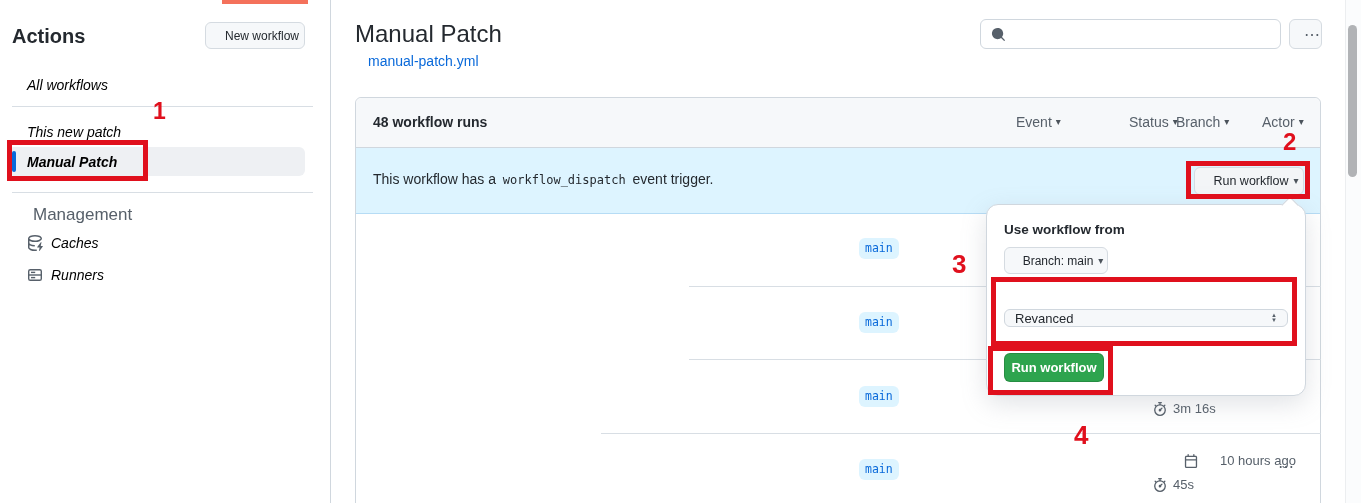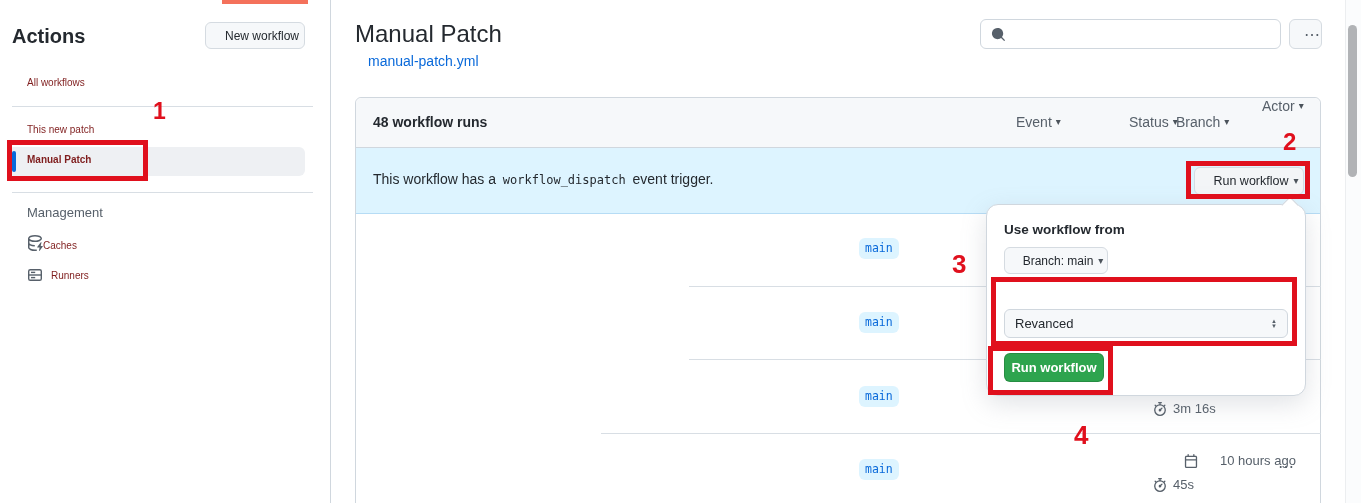--- a/index.html
+++ b/index.html
@@ -12,21 +12,21 @@
   .mono { font-family:"DejaVu Sans Mono","Liberation Mono",monospace; }
   .btn {
     display:flex; align-items:center; justify-content:center; gap:5px;
     background:#f6f8fa; border:1px solid #d5dbe1; border-radius:6px;
     font-size:12px; color:#24292f; cursor:pointer;padding-left:14px;
   }
   .caret { font-size:10px; color:#4b535b; line-height:1; }
   .sep { background:#d8dee4; height:1px; }
   .red-box { border:5px solid #e0101d; background:transparent; }
   .red-num { color:#e0101d; font-weight:bold; font-family:"Liberation Sans",sans-serif; }
-  .side-item { font-size:10px; color:#7f1d1d; cursor:pointer; }
+  .side-item { font-size:14px; color:#000000; cursor:pointer;font-style:italic; }
   .muted { color:#57606a; }
   .badge {
     height:21px; line-height:21px; padding:0 6px; border-radius:6px;
     background:#ddf4ff; color:#0969da; font-size:11.5px; cursor:pointer;
   }
   .meta { display:flex; align-items:center; gap:6px; font-size:13px; color:#57606a;text-align:center; }
   .filter { display:flex; align-items:center; gap:4px; font-size:14px; color:#57606a; cursor:pointer; }
   .panel {
     background:#fff; border:1px solid #d0d7de; border-radius:12px;
     box-shadow:0 8px 24px rgba(140,149,159,0.25);
@@ -52,23 +52,23 @@
 
   <div class="abs" style="left:8px; top:147px; width:297px; height:29px; background:#eef0f3; border-radius:6px;"></div>
   <div class="abs" style="left:12px; top:151px; width:4px; height:21px; background:#0969da; border-radius:2px;"></div>
   <div class="side-item abs" style="left:27px; top:154px; font-weight:bold;">Manual Patch</div>
 
   <div class="red-box abs" style="left:7px; top:140px; width:141px; height:41px;"></div>
   <div class="red-num abs" style="left:153px; top:98px; font-size:23px;">1</div>
 
   <div class="sep abs" style="left:12px; top:192px; width:301px;"></div>
 
-  <div class="abs muted" style="left:27px; top:205px; font-size:13px;">Management</div>
-
-  <div class="abs" style="left:27px; top:235px; display:flex; align-items:flex-end; gap:0;">
+  <div class="abs muted" style="left:33px; top:205px; font-size:17px;">Management</div>
+
+  <div class="abs" style="left:27px; top:235px; display:flex; align-items:flex-end; gap:8px;">
     <span style="display:inline-flex;">
       <svg width="16" height="16" viewBox="0 0 16 16" fill="#57606a">
           <path d="M2.5 5.724V8c0 .248.238.7 1.169 1.159.874.43 2.144.745 3.62.822a.75.75 0 1 1-.078 1.498c-1.622-.085-3.102-.432-4.204-.975a5.5 5.5 0 0 1-.507-.28V12.5c0 .133.058.318.282.551.227.237.591.483 1.101.707 1.015.447 2.47.742 4.117.742.406 0 .802-.018 1.183-.052a.751.751 0 1 1 .134 1.494C8.89 15.98 8.45 16 8 16c-1.805 0-3.475-.32-4.721-.869-.623-.274-1.173-.619-1.579-1.041-.408-.425-.7-.964-.7-1.59v-9c0-.626.292-1.165.7-1.591.406-.42.956-.766 1.579-1.04C4.525.32 6.195 0 8 0s3.475.32 4.721.869c.623.274 1.173.619 1.579 1.041.408.426.7.965.7 1.59 0 .626-.292 1.165-.7 1.591-.406.42-.956.766-1.579 1.04C11.475 6.68 9.805 7 8 7s-3.475-.32-4.721-.869a6 6 0 0 1-.779-.407Zm0-2.224c0 .133.058.318.282.551.227.237.591.483 1.101.707C4.898 5.205 6.353 5.5 8 5.5s3.102-.295 4.117-.742c.51-.224.874-.47 1.101-.707.224-.233.282-.418.282-.551 0-.133-.058-.318-.282-.551-.227-.237-.591-.483-1.101-.707C11.102 1.795 9.647 1.5 8 1.5s-3.102.295-4.117.742c-.51.224-.874.47-1.101.707-.224.233-.282.418-.282.551Z"></path>
           <path d="M14.49 7.582a.375.375 0 0 0-.66-.313l-3.625 4.625a.375.375 0 0 0 .295.606h2.127l-.619 2.922a.375.375 0 0 0 .666.304l3.125-4.125A.375.375 0 0 0 15.5 11h-1.778Z"></path>
         </svg>
     </span>
     <span class="side-item">Caches</span>
   </div>
 
   <div class="abs" style="left:27px; top:267px; display:flex; align-items:center; gap:8px;">
@@ -110,21 +110,21 @@
         <span class="caret">▾</span>
       </span>
       <span class="filter" style="position:absolute; left:740px; top:16px;margin-left:33px;">
         <span>Status</span>
         <span class="caret">▾</span>
       </span>
       <span class="filter" style="position:absolute; left:820px; top:16px;">
         <span>Branch</span>
         <span class="caret">▾</span>
       </span>
-      <span class="filter" style="position:absolute; left:906px; top:0;text-align:center;">
+      <span class="filter" style="position:absolute; left:906px; top:16px;text-align:center;">
         <span>Actor</span>
         <span class="caret">▾</span>
       </span>
     </div>
 
     <div style="position:absolute; left:0; top:50px; width:100%; height:66px; background:#ddf4ff; border-bottom:1px solid #b6dcf5;">
       <div style="position:absolute; left:17px; top:23px; font-size:14px;">
         <span>This workflow has a</span>
         <span class="mono" style="font-size:12px; padding:0 3px;">workflow_dispatch</span>
         <span>event trigger.</span>
@@ -177,21 +177,21 @@
   <div class="abs" style="left:1284px; top:199px; width:12px; height:12px; background:#fff; border-left:1px solid #d0d7de; border-top:1px solid #d0d7de; transform:rotate(45deg); z-index:5;"></div>
   <div class="panel abs" style="left:986px; top:204px; width:320px; height:192px; z-index:4;">
     <div style="position:absolute; left:17px; top:17px; font-size:13.5px; font-weight:bold;">Use workflow from</div>
 
     <div class="btn" style="position:absolute; left:17px; top:42px; width:104px; height:27px;">
       <span>Branch: main</span>
       <span class="caret">▾</span>
     </div>
 
 
-    <div style="position:absolute; left:17px; top:104px; width:284px; height:29px; background:#f6f8fa; border:1px solid #d0d7de; border-radius:6px; display:flex; align-items:center; padding:0 10px; cursor:pointer;">
+    <div style="position:absolute; left:17px; top:104px; width:284px; height:18px; background:#f6f8fa; border:1px solid #d0d7de; border-radius:6px; display:flex; align-items:center; padding:0 10px; cursor:pointer;">
       <span style="font-size:13px;">Revanced</span>
       <span style="margin-left:auto; display:flex; flex-direction:column; align-items:center; line-height:5px; font-size:6px; color:#57606a;">
         <span>▲</span>
         <span>▼</span>
       </span>
     </div>
 
     <div style="position:absolute; left:17px; top:148px; width:100px; height:29px; background:#2da44e; border:1px solid rgba(20,70,32,0.25); border-radius:6px; color:#fff; font-size:13px; font-weight:bold; display:flex; align-items:center; justify-content:center; cursor:pointer;">Run workflow</div>
   </div>
 

